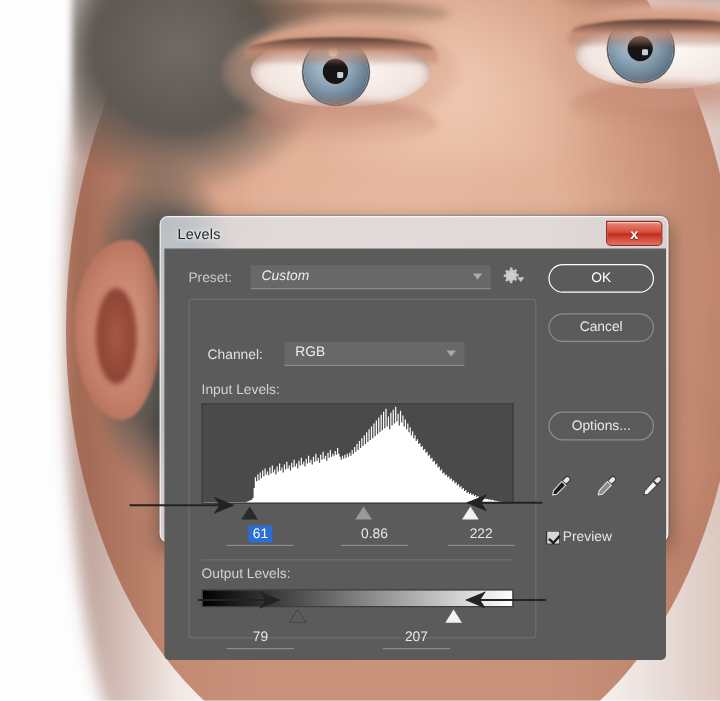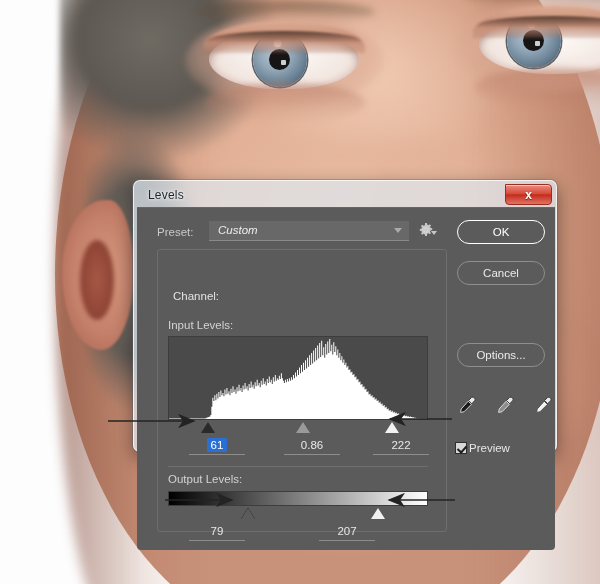--- a/index.html
+++ b/index.html
@@ -438,20 +438,24 @@
       <div class="gear">
         <svg width="16" height="16" viewBox="0 0 16 16">
           <path fill="#d0d0d0" d="M8 5.1A2.9 2.9 0 1 0 8 10.9 2.9 2.9 0 0 0 8 5.1zm0 1.7a1.2 1.2 0 1 1 0 2.4 1.2 1.2 0 0 1 0-2.4z"></path>
           <path fill="#d0d0d0" d="M7.1 1h1.8l.25 1.6 1.3.55 1.3-.95 1.27 1.27-.95 1.3.55 1.3 1.6.25v1.8l-1.6.25-.55 1.3.95 1.3-1.27 1.27-1.3-.95-1.3.55L8.9 14H7.1l-.25-1.6-1.3-.55-1.3.95L2.98 11.53l.95-1.3-.55-1.3L1.78 8.68V6.88l1.6-.25.55-1.3-.95-1.3L4.25 2.76l1.3.95 1.3-.55z" opacity=".92"></path>
         </svg>
         <div class="mini-chev"></div>
       </div>
 
       <div class="groupbox"></div>
       <div class="channel-label">Channel:</div>
+      <div class="channel-select">
+        <div class="val">RGB</div>
+        <div class="chev"></div>
+      </div>
 
       <div class="input-label">Input Levels:</div>
 
       <div class="histo">
         <svg id="histo-svg" width="258" height="82" viewBox="0 0 258 82" preserveAspectRatio="none">
             <path d="M0,82 L0.00,81.59 L1.01,81.59 L1.01,81.59 L2.02,81.59 L2.02,81.59 L3.02,81.59 L3.02,81.59 L4.03,81.59 L4.03,81.59 L5.04,81.59 L5.04,81.59 L6.05,81.59 L6.05,81.59 L7.05,81.59 L7.05,81.59 L8.06,81.59 L8.06,81.59 L9.07,81.59 L9.07,81.59 L10.08,81.59 L10.08,81.59 L11.09,81.59 L11.09,81.59 L12.09,81.59 L12.09,81.59 L13.10,81.59 L13.10,81.59 L14.11,81.59 L14.11,81.59 L15.12,81.59 L15.12,81.59 L16.13,81.59 L16.13,81.59 L17.13,81.59 L17.13,81.59 L18.14,81.59 L18.14,81.59 L19.15,81.59 L19.15,81.59 L20.16,81.59 L20.16,81.59 L21.16,81.59 L21.16,81.59 L22.17,81.59 L22.17,81.59 L23.18,81.59 L23.18,81.59 L24.19,81.59 L24.19,81.59 L25.20,81.59 L25.20,81.59 L26.20,81.59 L26.20,81.59 L27.21,81.59 L27.21,81.59 L28.22,81.59 L28.22,81.59 L29.23,81.59 L29.23,81.59 L30.23,81.59 L30.23,81.59 L31.24,81.59 L31.24,81.59 L32.25,81.59 L32.25,81.59 L33.26,81.59 L33.26,81.59 L34.27,81.59 L34.27,81.59 L35.27,81.59 L35.27,81.59 L36.28,81.59 L36.28,81.18 L37.29,81.18 L37.29,80.78 L38.30,80.78 L38.30,80.37 L39.30,80.37 L39.30,79.96 L40.31,79.96 L40.31,79.55 L41.32,79.55 L41.32,77.92 L42.33,77.92 L42.33,69.76 L43.34,69.76 L43.34,60.78 L44.34,60.78 L44.34,64.04 L45.35,64.04 L45.35,58.33 L46.36,58.33 L46.36,63.22 L47.37,63.22 L47.37,56.69 L48.38,56.69 L48.38,61.59 L49.38,61.59 L49.38,55.06 L50.39,55.06 L50.39,59.96 L51.40,59.96 L51.40,53.43 L52.41,53.43 L52.41,58.33 L53.41,58.33 L53.41,55.88 L54.42,55.88 L54.42,59.14 L55.43,59.14 L55.43,52.61 L56.44,52.61 L56.44,57.51 L57.45,57.51 L57.45,50.98 L58.45,50.98 L58.45,56.69 L59.46,56.69 L59.46,54.24 L60.47,54.24 L60.47,58.33 L61.48,58.33 L61.48,51.80 L62.48,51.80 L62.48,55.88 L63.49,55.88 L63.49,49.35 L64.50,49.35 L64.50,55.06 L65.51,55.06 L65.51,52.61 L66.52,52.61 L66.52,56.69 L67.52,56.69 L67.52,50.16 L68.53,50.16 L68.53,54.24 L69.54,54.24 L69.54,47.71 L70.55,47.71 L70.55,53.43 L71.55,53.43 L71.55,50.98 L72.56,50.98 L72.56,55.06 L73.57,55.06 L73.57,48.53 L74.58,48.53 L74.58,52.61 L75.59,52.61 L75.59,46.08 L76.59,46.08 L76.59,51.80 L77.60,51.80 L77.60,49.35 L78.61,49.35 L78.61,53.43 L79.62,53.43 L79.62,46.90 L80.63,46.90 L80.63,50.98 L81.63,50.98 L81.63,44.45 L82.64,44.45 L82.64,50.16 L83.65,50.16 L83.65,47.71 L84.66,47.71 L84.66,51.80 L85.66,51.80 L85.66,45.27 L86.67,45.27 L86.67,49.35 L87.68,49.35 L87.68,42.82 L88.69,42.82 L88.69,48.53 L89.70,48.53 L89.70,46.08 L90.70,46.08 L90.70,50.16 L91.71,50.16 L91.71,43.63 L92.72,43.63 L92.72,47.71 L93.73,47.71 L93.73,41.18 L94.73,41.18 L94.73,46.90 L95.74,46.90 L95.74,44.45 L96.75,44.45 L96.75,48.53 L97.76,48.53 L97.76,42.00 L98.77,42.00 L98.77,46.08 L99.77,46.08 L99.77,39.55 L100.78,39.55 L100.78,45.27 L101.79,45.27 L101.79,42.82 L102.80,42.82 L102.80,46.90 L103.80,46.90 L103.80,40.37 L104.81,40.37 L104.81,44.45 L105.82,44.45 L105.82,37.92 L106.83,37.92 L106.83,43.63 L107.84,43.63 L107.84,41.18 L108.84,41.18 L108.84,42.82 L109.85,42.82 L109.85,38.73 L110.86,38.73 L110.86,42.00 L111.87,42.00 L111.87,36.29 L112.88,36.29 L112.88,41.18 L113.88,41.18 L113.88,43.63 L114.89,43.63 L114.89,46.08 L115.90,46.08 L115.90,42.82 L116.91,42.82 L116.91,45.27 L117.91,45.27 L117.91,42.00 L118.92,42.00 L118.92,44.45 L119.93,44.45 L119.93,41.18 L120.94,41.18 L120.94,43.63 L121.95,43.63 L121.95,40.37 L122.95,40.37 L122.95,42.82 L123.96,42.82 L123.96,37.92 L124.97,37.92 L124.97,41.18 L125.98,41.18 L125.98,35.47 L126.98,35.47 L126.98,39.55 L127.99,39.55 L127.99,33.02 L129.00,33.02 L129.00,37.92 L130.01,37.92 L130.01,30.57 L131.02,30.57 L131.02,36.29 L132.02,36.29 L132.02,28.12 L133.03,28.12 L133.03,34.65 L134.04,34.65 L134.04,25.67 L135.05,25.67 L135.05,33.02 L136.05,33.02 L136.05,23.22 L137.06,23.22 L137.06,31.39 L138.07,31.39 L138.07,20.78 L139.08,20.78 L139.08,29.76 L140.09,29.76 L140.09,18.33 L141.09,18.33 L141.09,28.12 L142.10,28.12 L142.10,15.88 L143.11,15.88 L143.11,26.49 L144.12,26.49 L144.12,13.43 L145.13,13.43 L145.13,24.86 L146.13,24.86 L146.13,10.98 L147.14,10.98 L147.14,23.22 L148.15,23.22 L148.15,8.53 L149.16,8.53 L149.16,21.59 L150.16,21.59 L150.16,6.08 L151.17,6.08 L151.17,19.96 L152.18,19.96 L152.18,3.63 L153.19,3.63 L153.19,18.33 L154.20,18.33 L154.20,10.16 L155.20,10.16 L155.20,20.78 L156.21,20.78 L156.21,6.90 L157.22,6.90 L157.22,17.51 L158.23,17.51 L158.23,4.45 L159.23,4.45 L159.23,15.88 L160.24,15.88 L160.24,2.00 L161.25,2.00 L161.25,14.24 L162.26,14.24 L162.26,7.71 L163.27,7.71 L163.27,17.51 L164.27,17.51 L164.27,5.27 L165.28,5.27 L165.28,15.06 L166.29,15.06 L166.29,9.35 L167.30,9.35 L167.30,18.33 L168.30,18.33 L168.30,12.61 L169.31,12.61 L169.31,20.78 L170.32,20.78 L170.32,15.88 L171.33,15.88 L171.33,23.22 L172.34,23.22 L172.34,19.14 L173.34,19.14 L173.34,25.67 L174.35,25.67 L174.35,22.41 L175.36,22.41 L175.36,28.12 L176.37,28.12 L176.37,25.67 L177.38,25.67 L177.38,30.57 L178.38,30.57 L178.38,28.94 L179.39,28.94 L179.39,33.02 L180.40,33.02 L180.40,32.20 L181.41,32.20 L181.41,35.47 L182.41,35.47 L182.41,34.65 L183.42,34.65 L183.42,37.92 L184.43,37.92 L184.43,37.10 L185.44,37.10 L185.44,40.37 L186.45,40.37 L186.45,39.55 L187.45,39.55 L187.45,42.82 L188.46,42.82 L188.46,42.00 L189.47,42.00 L189.47,45.27 L190.48,45.27 L190.48,44.45 L191.48,44.45 L191.48,47.71 L192.49,47.71 L192.49,46.90 L193.50,46.90 L193.50,50.16 L194.51,50.16 L194.51,49.35 L195.52,49.35 L195.52,52.61 L196.52,52.61 L196.52,51.80 L197.53,51.80 L197.53,55.06 L198.54,55.06 L198.54,54.24 L199.55,54.24 L199.55,57.51 L200.55,57.51 L200.55,56.69 L201.56,56.69 L201.56,59.14 L202.57,59.14 L202.57,58.33 L203.58,58.33 L203.58,60.78 L204.59,60.78 L204.59,59.96 L205.59,59.96 L205.59,62.41 L206.60,62.41 L206.60,61.59 L207.61,61.59 L207.61,64.04 L208.62,64.04 L208.62,63.22 L209.63,63.22 L209.63,65.67 L210.63,65.67 L210.63,64.86 L211.64,64.86 L211.64,67.31 L212.65,67.31 L212.65,66.49 L213.66,66.49 L213.66,68.94 L214.66,68.94 L214.66,68.12 L215.67,68.12 L215.67,70.57 L216.68,70.57 L216.68,69.76 L217.69,69.76 L217.69,72.20 L218.70,72.20 L218.70,71.39 L219.70,71.39 L219.70,73.84 L220.71,73.84 L220.71,73.02 L221.72,73.02 L221.72,74.65 L222.73,74.65 L222.73,73.84 L223.73,73.84 L223.73,75.47 L224.74,75.47 L224.74,74.65 L225.75,74.65 L225.75,76.29 L226.76,76.29 L226.76,75.47 L227.77,75.47 L227.77,77.10 L228.77,77.10 L228.77,76.29 L229.78,76.29 L229.78,77.92 L230.79,77.92 L230.79,77.10 L231.80,77.10 L231.80,78.33 L232.80,78.33 L232.80,77.92 L233.81,77.92 L233.81,78.73 L234.82,78.73 L234.82,78.33 L235.83,78.33 L235.83,79.14 L236.84,79.14 L236.84,78.73 L237.84,78.73 L237.84,79.55 L238.85,79.55 L238.85,79.14 L239.86,79.14 L239.86,79.96 L240.87,79.96 L240.87,79.55 L241.88,79.55 L241.88,79.96 L242.88,79.96 L242.88,80.37 L243.89,80.37 L243.89,80.37 L244.90,80.37 L244.90,80.78 L245.91,80.78 L245.91,80.78 L246.91,80.78 L246.91,81.18 L247.92,81.18 L247.92,81.18 L248.93,81.18 L248.93,81.18 L249.94,81.18 L249.94,81.59 L250.95,81.59 L250.95,81.59 L251.95,81.59 L251.95,81.59 L252.96,81.59 L252.96,81.59 L253.97,81.59 L253.97,81.59 L254.98,81.59 L254.98,81.59 L255.98,81.59 L255.98,81.59 L256.99,81.59 L256.99,81.59 L258.00,81.59 L258,82 Z" fill="#ffffff"></path>
           </svg>
       </div>
 
       <div class="in-track">

